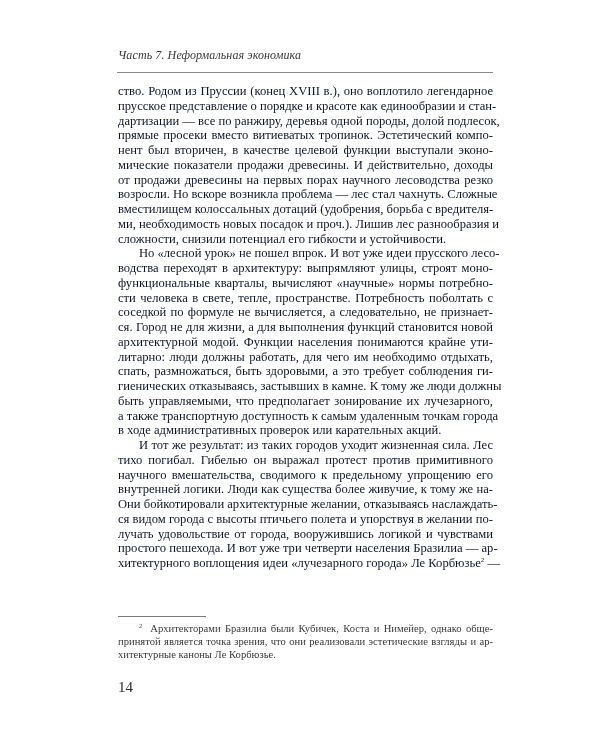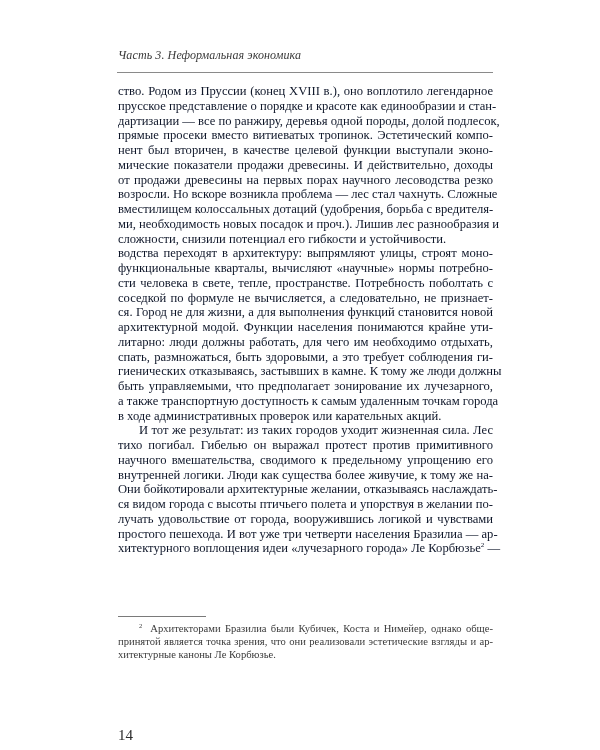--- a/index.html
+++ b/index.html
@@ -32,42 +32,43 @@
     position: absolute; left: 118px; top: 622px; width: 375px;
   }
   .fn-line {
     display: block; height: 13px; line-height: 13px; font-size: 10.6px; color: #3a3a3a;
     white-space: nowrap; text-align: justify; text-align-last: justify;
   }
   .fn-line.last { text-align-last: left; }
   .fn-line.indent { padding-left: 21px; }
   .fn-mark { font-size: 6.5px; vertical-align: 4px; line-height: 0; margin-right: 8px; }
   .page-number {
-    position: absolute; left: 118px; top: 679px; font-size: 15px; color: #2b2b2b; margin-top: 48px;
+    position: absolute; left: 118px; top: 679px; font-size: 15px; color: #2b2b2b;
   }
 </style>
 </head>
 <body>
 
 <div class="page">
-  <div class="running-head">Часть 3. Неформальная экономика</div>
+  <div class="running-head">Часть 7. Неформальная экономика</div>
   <div class="head-rule"></div>
 
   <div class="body-text">
     <span class="line">ство. Родом из Пруссии (конец XVIII в.), оно воплотило легендарное</span>
     <span class="line">прусское представление о порядке и красоте как единообразии и стан-</span>
     <span class="line">дартизации — все по ранжиру, деревья одной породы, долой подлесок,</span>
     <span class="line">прямые просеки вместо витиеватых тропинок. Эстетический компо-</span>
     <span class="line">нент был вторичен, в качестве целевой функции выступали эконо-</span>
     <span class="line">мические показатели продажи древесины. И действительно, доходы</span>
     <span class="line">от продажи древесины на первых порах научного лесоводства резко</span>
     <span class="line">возросли. Но вскоре возникла проблема — лес стал чахнуть. Сложные</span>
     <span class="line">вместилищем колоссальных дотаций (удобрения, борьба с вредителя-</span>
     <span class="line">ми, необходимость новых посадок и проч.). Лишив лес разнообразия и</span>
     <span class="line last">сложности, снизили потенциал его гибкости и устойчивости.</span>
+    <span class="line indent">Но «лесной урок» не пошел впрок. И вот уже идеи прусского лесо-</span>
     <span class="line">водства переходят в архитектуру: выпрямляют улицы, строят моно-</span>
     <span class="line">функциональные кварталы, вычисляют «научные» нормы потребно-</span>
     <span class="line">сти человека в свете, тепле, пространстве. Потребность поболтать с</span>
     <span class="line">соседкой по формуле не вычисляется, а следовательно, не признает-</span>
     <span class="line">ся. Город не для жизни, а для выполнения функций становится новой</span>
     <span class="line">архитектурной модой. Функции населения понимаются крайне ути-</span>
     <span class="line">литарно: люди должны работать, для чего им необходимо отдыхать,</span>
     <span class="line">спать, размножаться, быть здоровыми, а это требует соблюдения ги-</span>
     <span class="line">гиенических отказываясь, застывших в камне. К тому же люди должны</span>
     <span class="line">быть управляемыми, что предполагает зонирование их лучезарного,</span>

